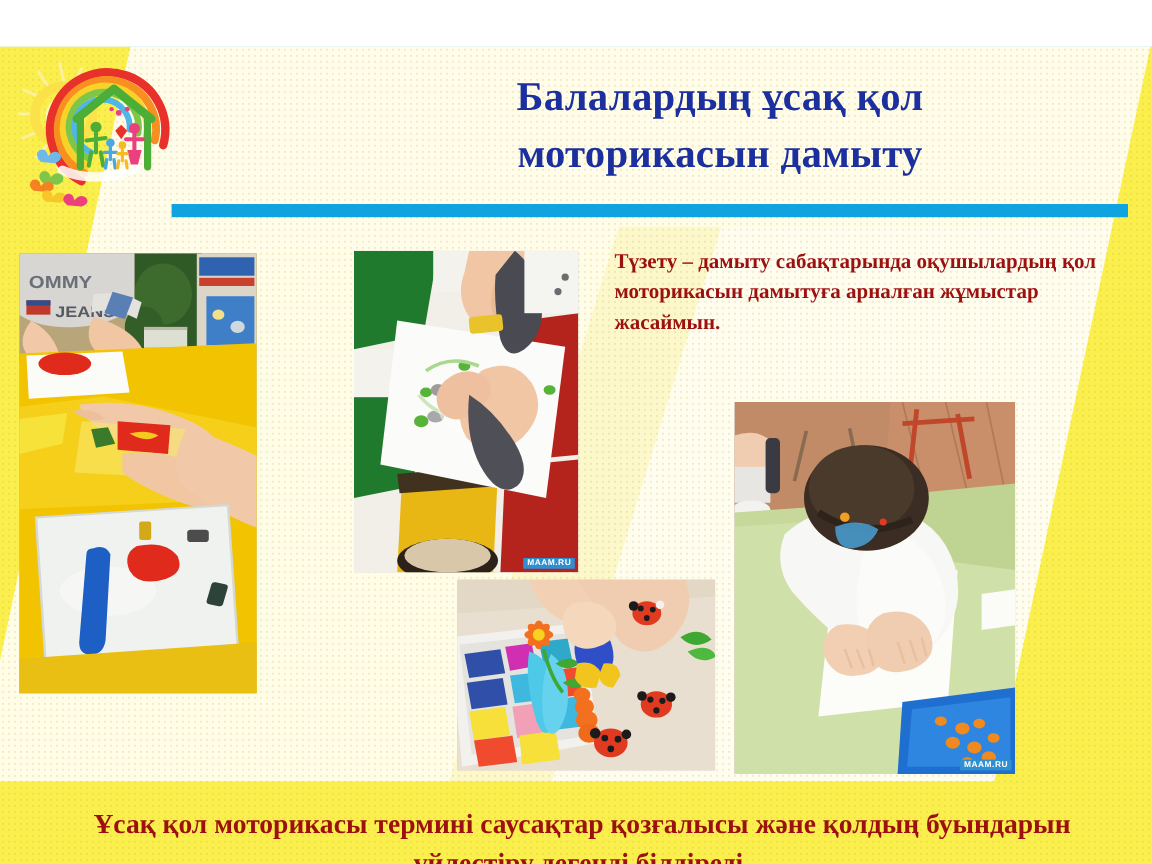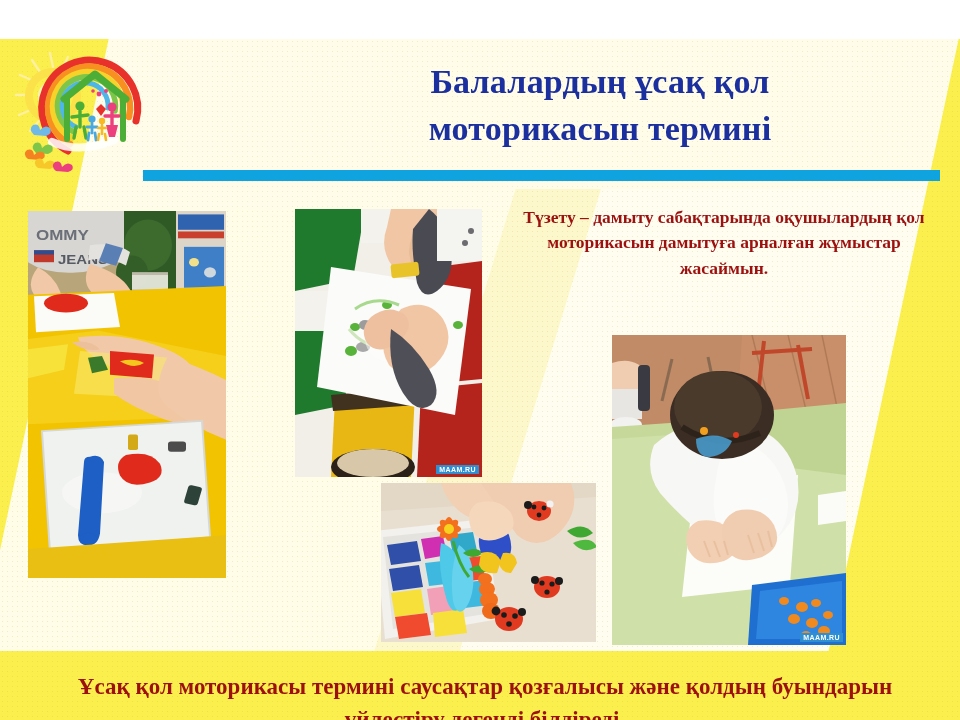--- a/index.html
+++ b/index.html
@@ -123,21 +123,21 @@
     height: 11px;
     background: #0fa3e0;
   }
 
   
   .subtitle {
     position: absolute;
     left: 512px;
     top: 166px;
     width: 424px;
-    text-align: center;
+    text-align: left;
     color: #9c1010;
     font-size: 17.5px;
     font-weight: bold;
     line-height: 1.45;
   }
 
   
   .caption {
     position: absolute;
     left: 66px;
@@ -165,21 +165,21 @@
     background: #2f8fd0;
     color: #ffffff;
     font-family: "Liberation Sans", sans-serif;
     font-size: 7px;
     font-weight: bold;
     letter-spacing: .4px;
     padding: 1px 3px;
     line-height: 1;
   }
 
-  #p1 { left: 28px;  top: 172px; width: 198px; height: 367px; }
+  #p1 { left: 16px;  top: 172px; width: 198px; height: 367px; }
   #p2 { left: 295px; top: 170px; width: 187px; height: 268px; }
   #p3 { left: 381px; top: 444px; width: 215px; height: 159px; }
   #p4 { left: 612px; top: 296px; width: 234px; height: 310px; }
 </style>
 </head>
 <body>
 
 <div id="slide">
 
   <div class="bg-base"></div>
@@ -241,21 +241,21 @@
         <path d="M24 106 q-6 -6 -1 -10 q6 -2 7 5 q5 -6 10 -2 q3 5 -4 8 z" fill="#7ec64a"></path>
         <path d="M16 112 q-6 -5 -1 -9 q6 -2 7 5 q5 -6 10 -2 q3 5 -4 7 z" fill="#f58220"></path>
         <path d="M26 121 q-6 -5 -1 -9 q6 -2 7 5 q5 -6 10 -2 q3 5 -4 7 z" fill="#f7c72a"></path>
         <path d="M44 124 q-6 -5 -1 -9 q6 -2 7 5 q5 -6 10 -2 q3 5 -4 7 z" fill="#ec3f7e"></path>
       </g>
     </svg>
   </div>
 
   <div class="title">
     <div>Балалардың ұсақ қол</div>
-    <div>моторикасын термині</div>
+    <div>моторикасын дамыту</div>
   </div>
   <div class="rule"></div>
 
   <div class="subtitle">Түзету – дамыту сабақтарында оқушылардың қол моторикасын дамытуға арналған жұмыстар жасаймын.</div>
 
   <div class="photo" id="p1">
     <svg viewBox="0 0 198 430" preserveAspectRatio="none" xmlns="http://www.w3.org/2000/svg">
       <rect width="198" height="430" fill="#e8c51e"></rect>
 
       <rect x="0" y="0" width="198" height="108" fill="#b8a57a"></rect>

